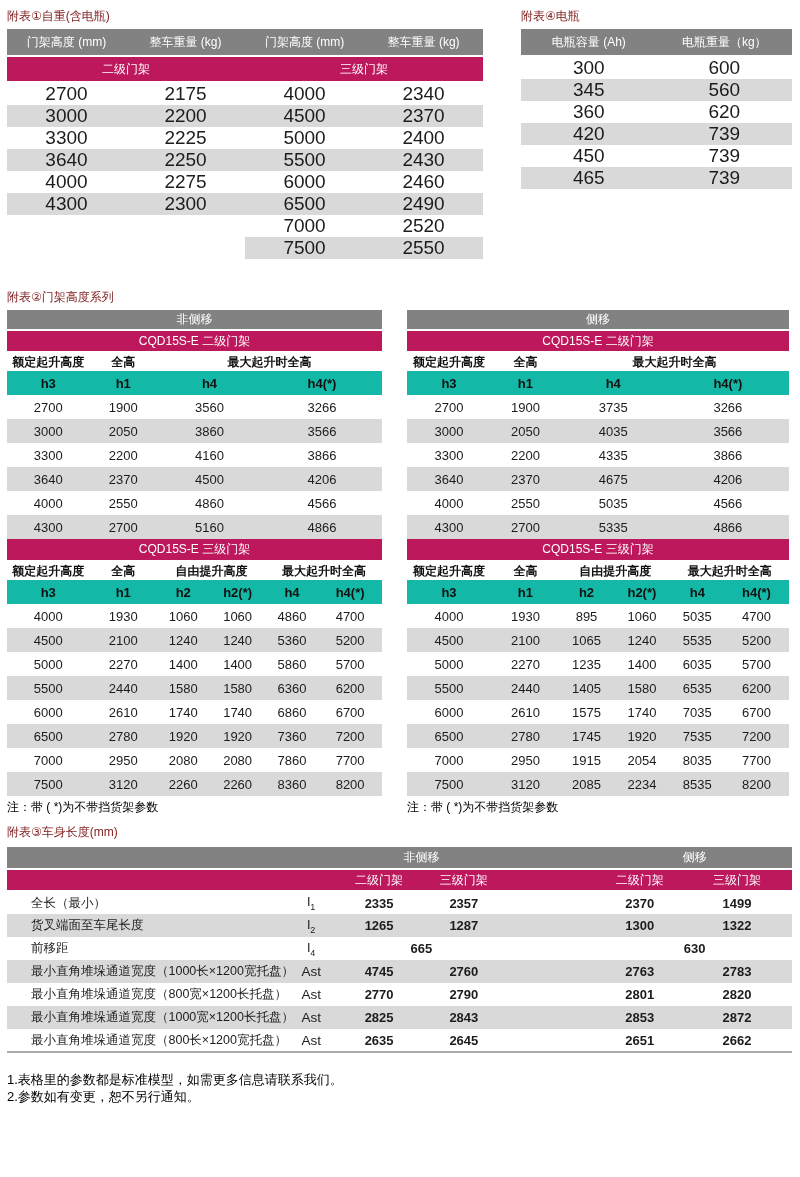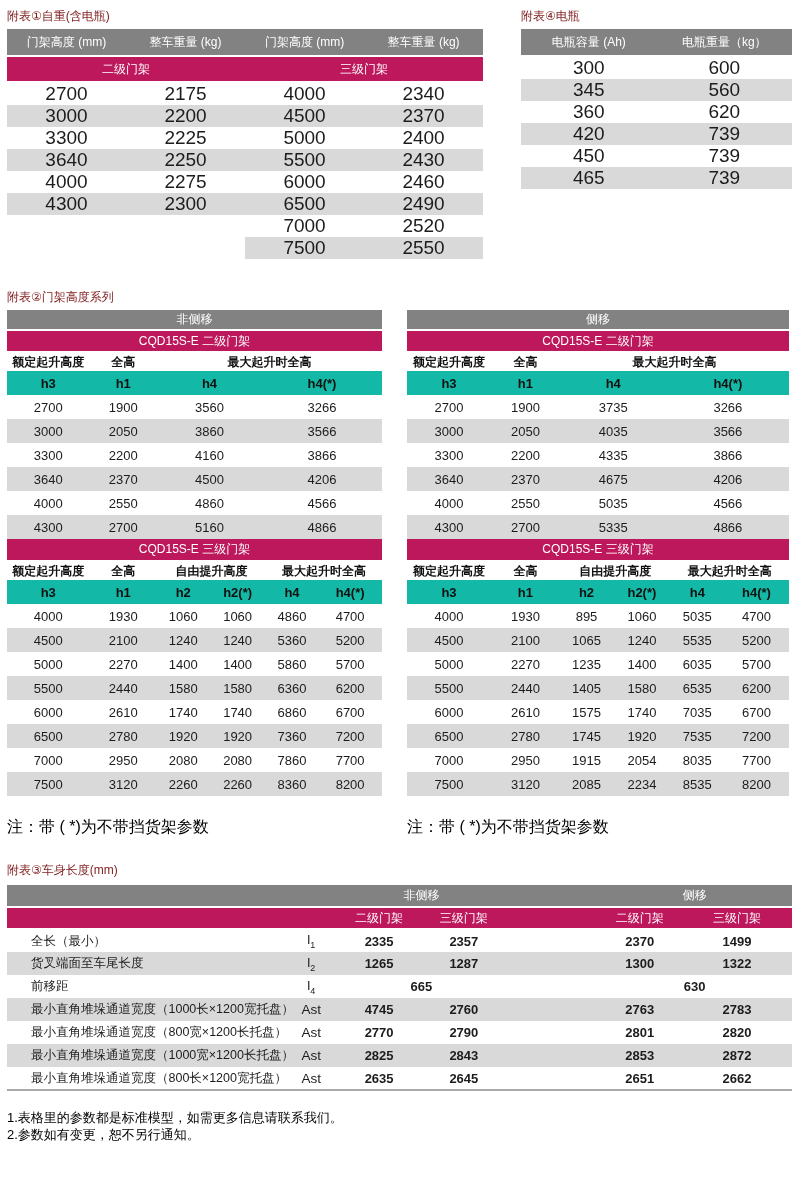--- a/index.html
+++ b/index.html
@@ -25,23 +25,23 @@
   .sec-t4{width:272px}
   
   .row2{display:flex;gap:25px;align-items:flex-start}
   .variant-l{width:375px}
   .variant-r{width:382px}
   .t-mid .hd th{height:20px}
   .t-mid .hm th{height:22px}
   .t-mid .grp th{height:19px}
   .t-mid .sub th{height:24px}
   .t-mid td{height:24px;font-size:13px}
-  .tnote{font-size:16px;color:#000;margin-top:21px}
+  .tnote{font-size:12px;color:#000;margin-top:3px}
   .title-2{margin-top:30px}
-  .title-3{margin-top:24px;margin-bottom:6px}
+  .title-3{margin-top:8px;margin-bottom:6px}
   
   .t-bot{border-bottom:2px solid #a9a9a9}
   .t-bot .hd th{height:22px}
   .t-bot .hm th{height:22px}
   .t-bot td{height:23px;font-size:13px;font-weight:700}
   .t-bot td.lab{text-align:left;padding-left:24px;font-size:12.5px;font-weight:400}
   .t-bot td.sym{font-weight:400;font-size:13.5px}
   .t-bot td.sym sub{font-size:9px}
   .t-bot td.sp{background:transparent}
   .t-bot tr.g td.sp{background:#d9d9d9}

